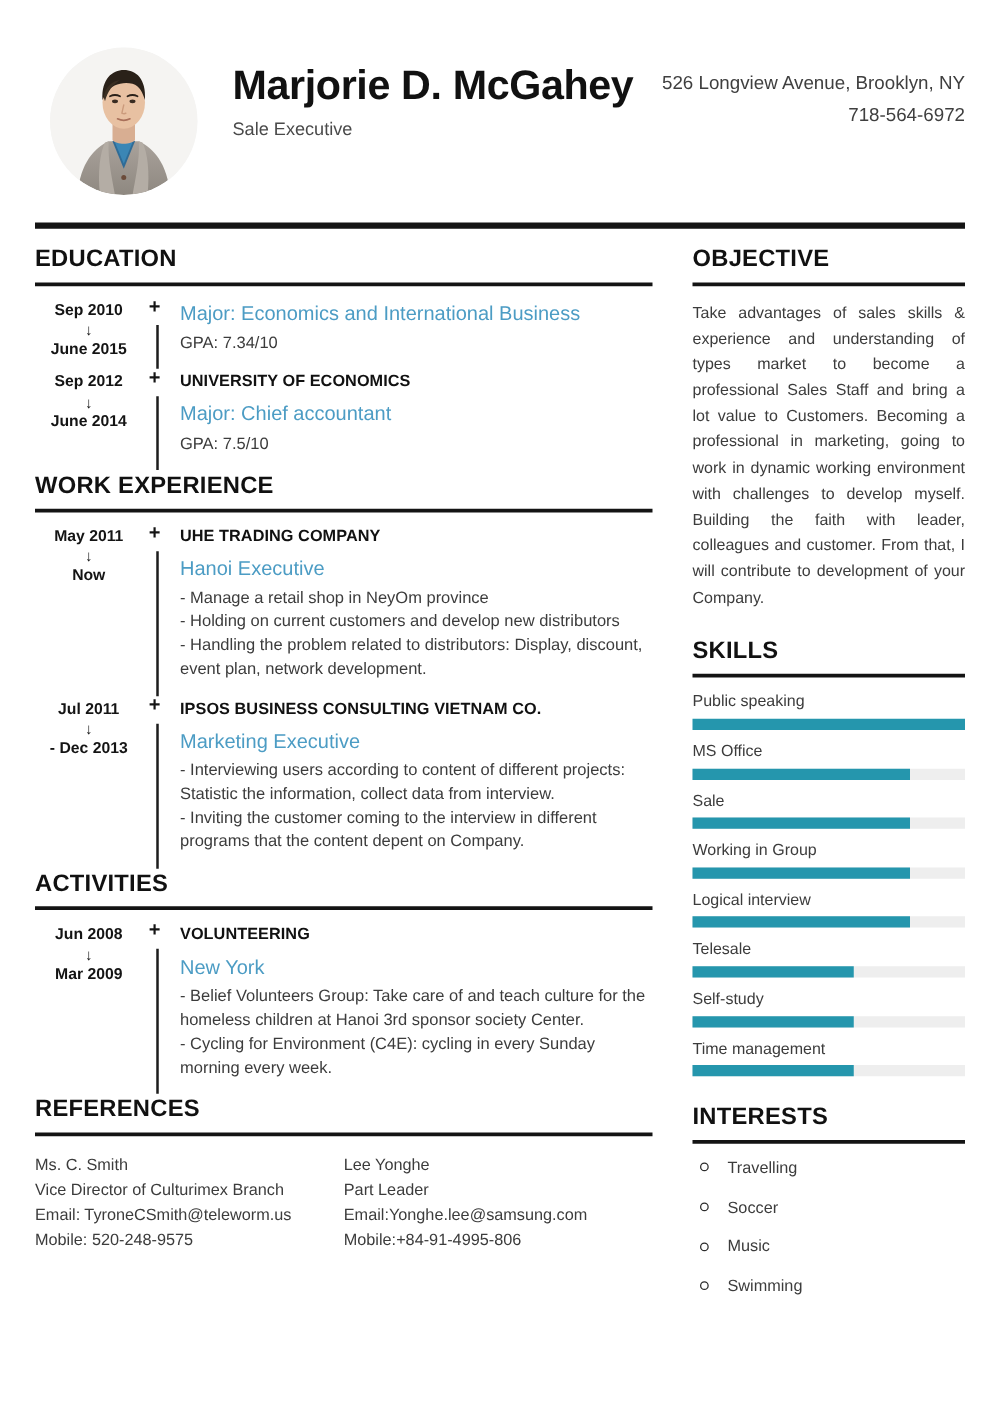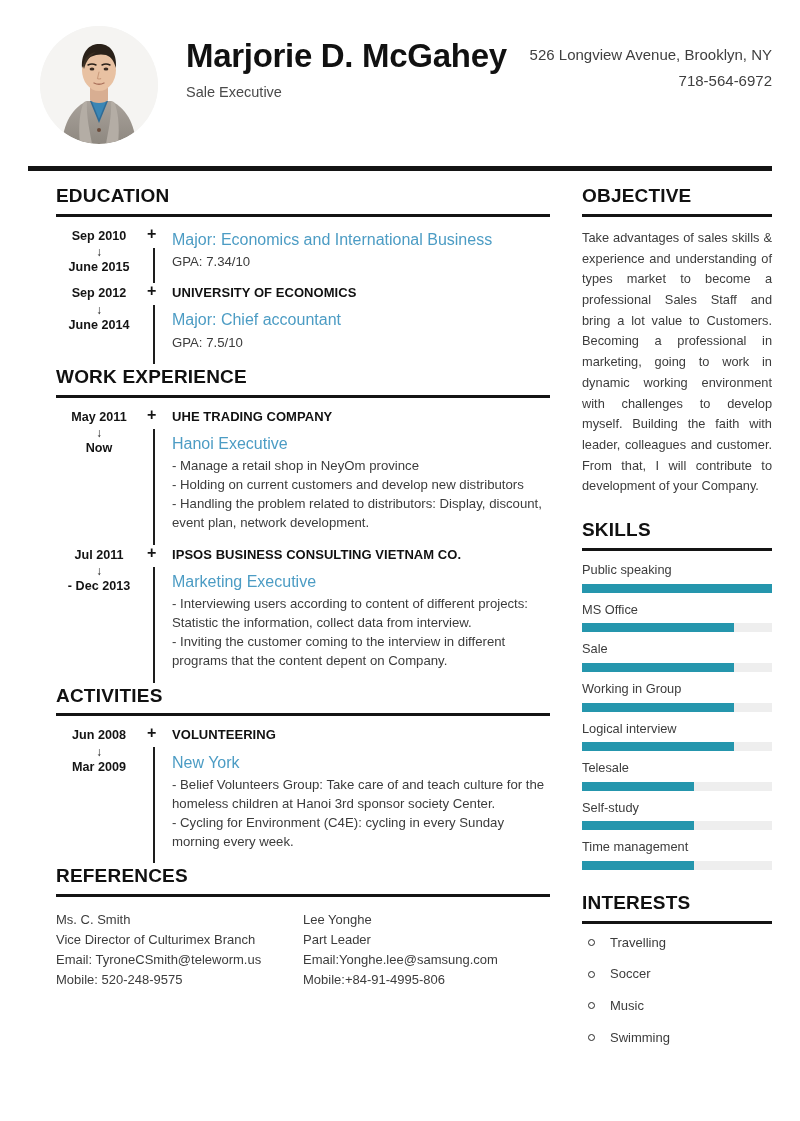--- a/index.html
+++ b/index.html
@@ -14,21 +14,21 @@
     color: #3a3a3a;
     -webkit-font-smoothing: antialiased;
     overflow: hidden;
   }
   .page {
     position: relative;
     width: 800px;
     height: 1121px;
     background: #fff;
     box-sizing: border-box;
-    padding: 0 28px;
+    padding: 12px 28px;
   }
 
   
   .header {
     display: flex;
     align-items: flex-start;
     padding-top: 26px;
     padding-bottom: 8px;
     min-height: 128px;
   }
@@ -84,21 +84,20 @@
   .header-rule {
     height: 5px;
     background: #141414;
     margin: 4px 0 0 0;
   }
 
   
   .columns {
     display: flex;
     padding-top: 14px;
-    margin-left: 28px;
   }
   .col-left {
     width: 516px;
     flex: 0 0 516px;
     padding-right: 22px;
     box-sizing: border-box;
   }
   .col-right {
     flex: 1 1 auto;
     padding-left: 10px;

